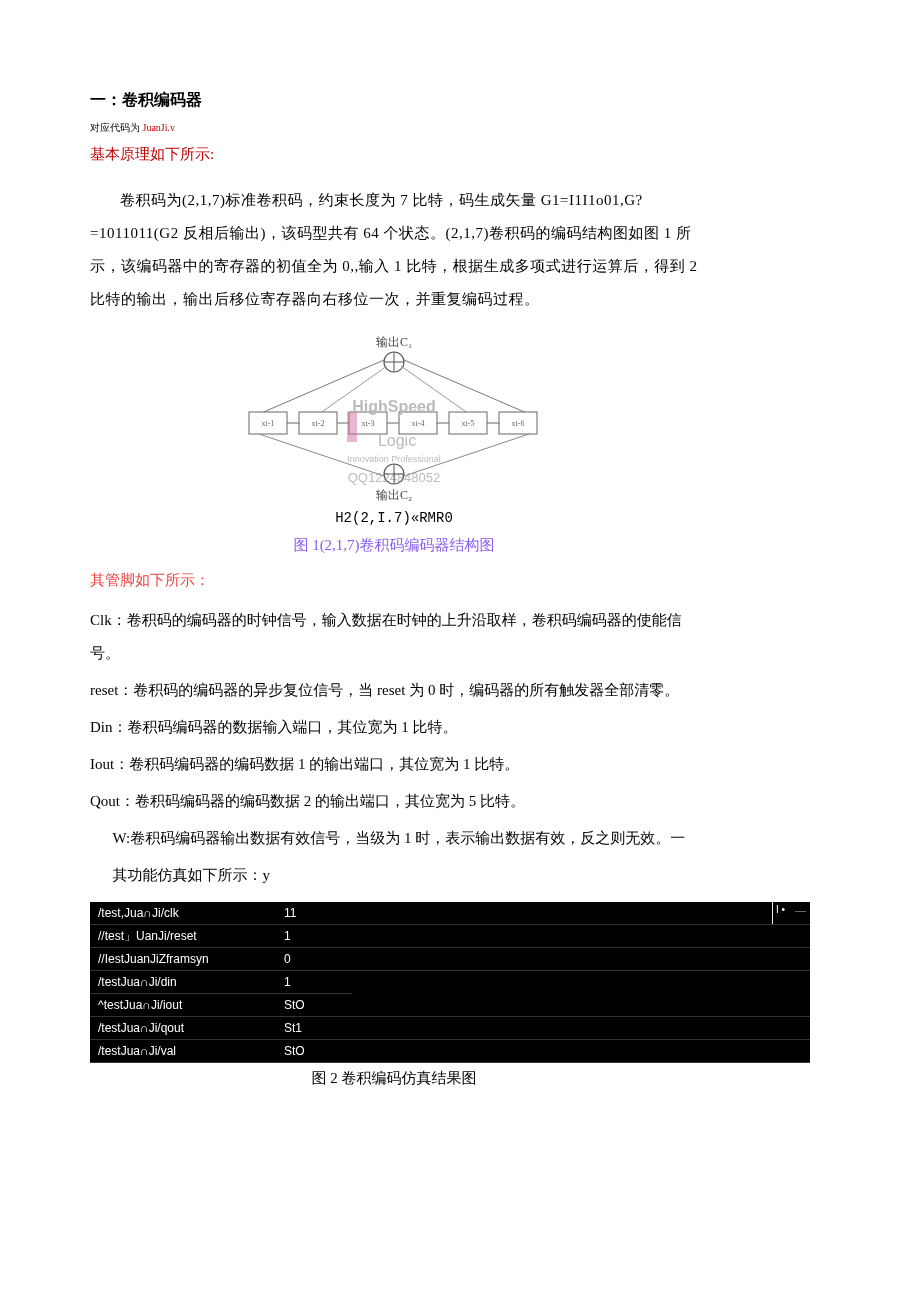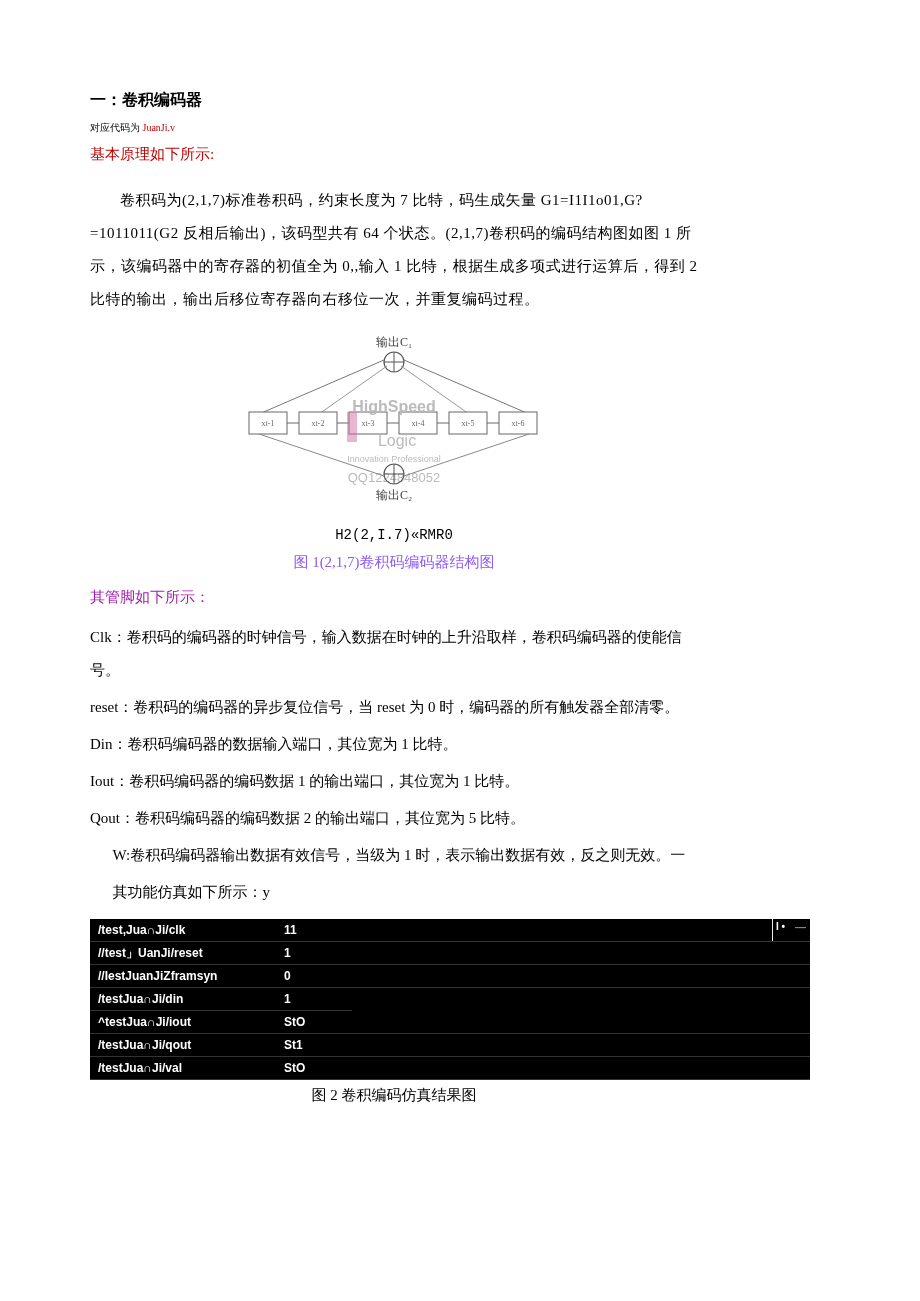--- a/index.html
+++ b/index.html
@@ -42,49 +42,48 @@
   .fig1-wrap {
     text-align: center;
     margin: 18px 0 10px 0;
   }
   .fig1-svg { display:inline-block; }
   .fig-formula {
     text-align: center;
     font-size: 14px;
     font-family: "Courier New", monospace;
     color: #000;
-    margin-top: 19px;
+    margin-top: 2px;
   }
   .fig-caption {
     text-align: center;
     font-size: 15px;
     color: #8b5cf6;
     margin: 10px 0 16px 0;
   }
   .pin-head {
-    color: #a21caf;
+    color: #ef4444;
     font-size: 15px;
     margin-bottom: 14px;
   }
   .pin-line {
     font-size: 15px;
     color: #000;
     line-height: 2.2;
     margin-bottom: 4px;
   }
   .pin-line-indent {
     font-size: 15px;
     color: #000;
     line-height: 2.2;
     margin-bottom: 4px;
     padding-left: 1.5em;
   }
   .sim-table-wrap {
     margin: 10px 0 4px 0;
-    font-weight: bold;
   }
   table.sim {
     width: 720px;
     border-collapse: collapse;
     font-family: Arial, sans-serif;
     font-size: 12px;
     color: #fff;
     background: #000;
   }
   table.sim td {

